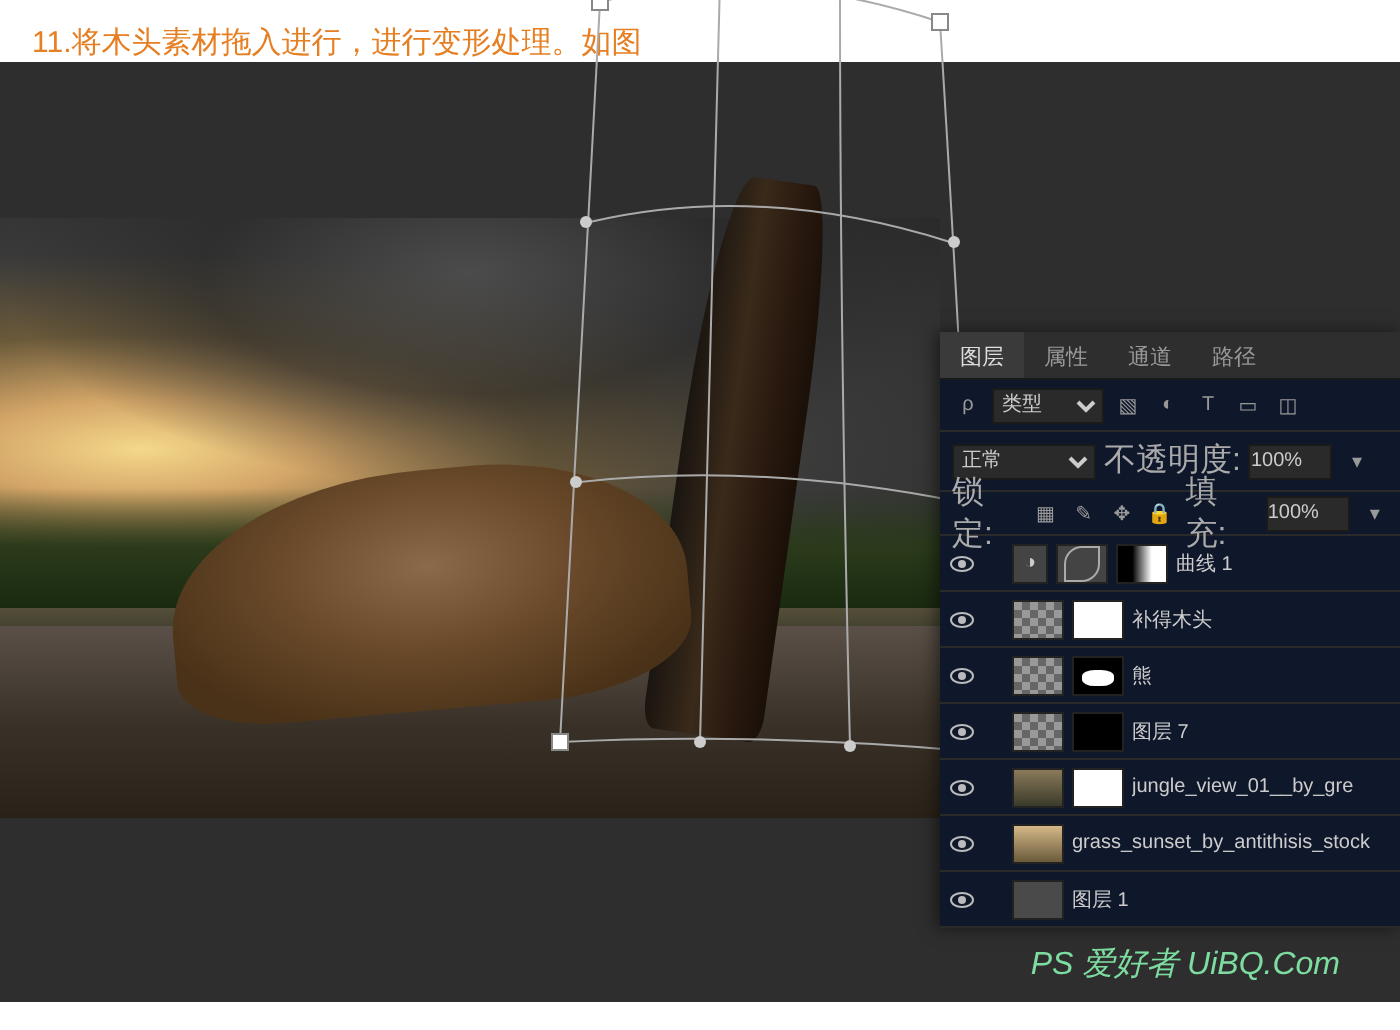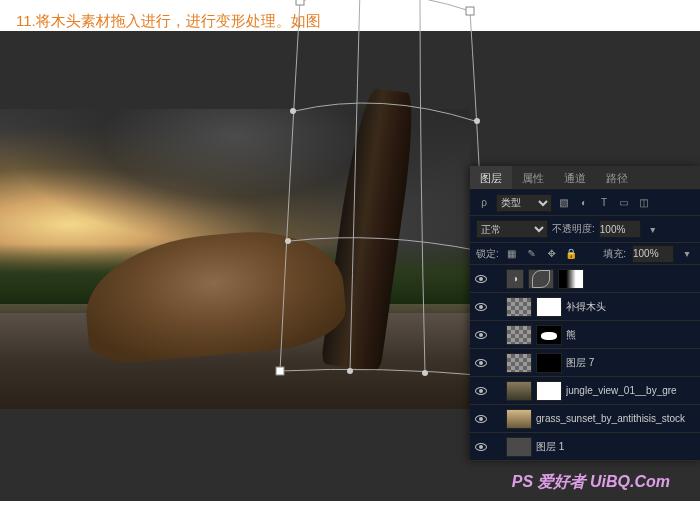--- a/index.html
+++ b/index.html
@@ -18,21 +18,21 @@
 .warp-grid svg{width:100%;height:100%}
 .warp-grid line,.warp-grid path{stroke:#aaa;stroke-width:1;fill:none}
 .warp-grid rect.handle{fill:#fff;stroke:#888;stroke-width:1}
 .warp-grid circle{fill:#ccc}
 .layers-panel{position:absolute;right:0;top:135px;width:230px;background:#0f172a;color:#ccc;font-size:11px;box-shadow:-2px 0 8px rgba(0,0,0,0.5)}
 .panel-tabs{display:flex;background:#2e2e2e;border-bottom:1px solid #1a1a1a;height:24px}
 .panel-tab{padding:5px 10px;color:#999;cursor:pointer;font-size:11px}
 .panel-tab.active{background:#3a3a3a;color:#ddd}
 .panel-row{display:flex;align-items:center;padding:4px 6px;gap:4px;border-bottom:1px solid #2a2a2a}
 .panel-row select,.panel-row input{background:#2a2a2a;color:#ccc;border:1px solid #1a1a1a;font-size:10px;height:18px}
-.panel-row .lbl{font-size:10px;color:#aaa}
+.panel-row .lbl{font-size:16px;color:#aaa}
 .filter-row{height:26px}
 .filter-row select{width:56px}
 .icon-btn{width:16px;height:16px;display:inline-flex;align-items:center;justify-content:center;color:#999;font-size:10px}
 .blend-row select{width:72px}
 .opacity-input{width:42px;padding-right:2px}
 .lock-row{height:22px;gap:6px}
 .lock-row .icon-btn{width:14px}
 .layer-list{max-height:250px;overflow-y:auto}
 .layer{display:flex;align-items:center;height:28px;border-bottom:1px solid #2a2a2a;padding:0 4px;gap:4px}
 .layer.selected{background:#5a7aa8}
@@ -46,21 +46,21 @@
 .thumb.curves::after{content:"";position:absolute;width:16px;height:16px;border:1px solid #aaa;border-radius:50% 0}
 .mask{width:26px;height:20px;background:#fff;border:1px solid #222;flex-shrink:0;position:relative}
 .mask.partial{background:linear-gradient(to right,#000 0%,#000 30%,#fff 70%)}
 .mask.black{background:#000}
 .mask .mshape{position:absolute;background:#fff}
 .layer-name{font-size:10px;color:#ccc;white-space:nowrap;overflow:hidden;text-overflow:ellipsis;flex:1}
 .link-col{width:10px}
 .thumb.img1{background:linear-gradient(#8a7a5a,#3a3a2a)}
 .thumb.img2{background:linear-gradient(#d4b888,#6a5a3a)}
 .thumb.img3{background:#4a4a4a}
-.watermark{position:absolute;right:30px;bottom:8px;font-size:16px;font-style:italic;color:#f0abfc;opacity:0.9;font-weight:bold}
+.watermark{position:absolute;right:30px;bottom:8px;font-size:16px;font-style:italic;color:#86efac;opacity:0.9;font-weight:normal}
 </style>
 </head>
 <body>
 
 <div class="instruction">11.将木头素材拖入进行，进行变形处理。如图</div>
 
 <div class="workspace">
 
   <div class="canvas-area">
     <div class="sky"></div>
@@ -137,20 +137,21 @@
         <div class="layer">
           <div class="vis">
             <div class="eye"></div>
           </div>
           <div class="link-col"></div>
           <div class="thumb adj" style="width: 18px;">
             <span style="font-size:10px;color:#ccc">◑</span>
           </div>
           <div class="thumb adj curves"></div>
           <div class="mask partial"></div>
+          <div class="layer-name">曲线 1</div>
         </div>
         <div class="layer">
           <div class="vis">
             <div class="eye"></div>
           </div>
           <div class="link-col"></div>
           <div class="thumb checker"></div>
           <div class="mask"></div>
           <div class="layer-name">补得木头</div>
         </div>

